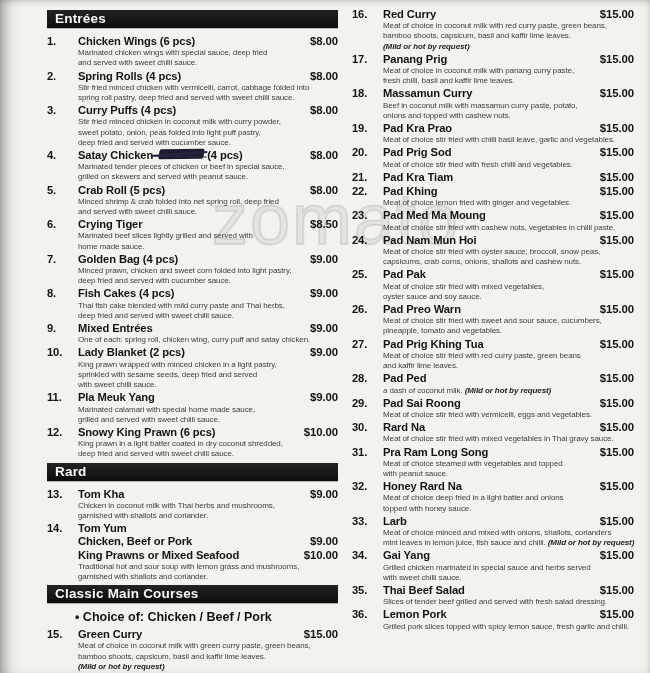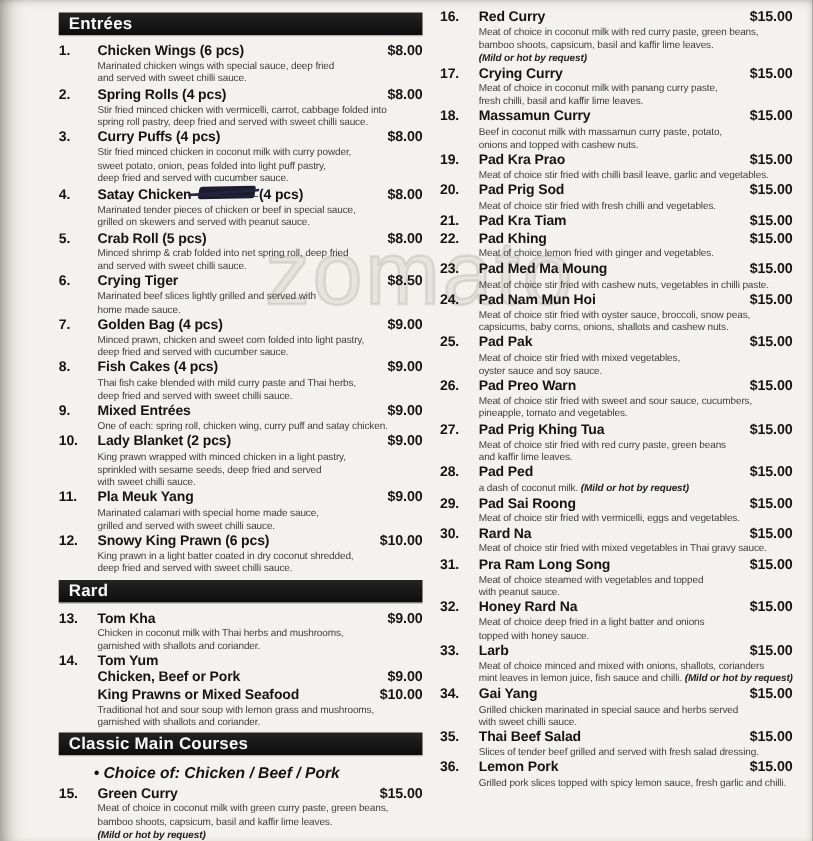--- a/index.html
+++ b/index.html
@@ -46,21 +46,21 @@
 
   .subline{display:flex;align-items:baseline;font-weight:bold;
     font-size:11.2px;line-height:13.2px;color:#141414;margin-left:31px;letter-spacing:-.1px;}
 
   .desc{margin-left:31px;font-size:8px;line-height:10.2px;color:#3e3e3e;
     letter-spacing:-.1px;white-space:nowrap;}
   .note-line{margin-left:31px;font-size:8px;line-height:10.2px;color:#222;
     font-weight:bold;font-style:italic;letter-spacing:-.1px;white-space:nowrap;}
   .note-inline{font-weight:bold;font-style:italic;color:#222;}
 
-  .choice-line{margin:5px 0 4px 28px;font-weight:bold;font-style:italic;
+  .choice-line{margin:5px 0 4px 28px;font-weight:bold;
     font-size:12.5px;line-height:14px;color:#141414;}
 
   .redaction{
     position:relative;display:inline-block;
     width:45px;height:10px;background:#1b1d2e;border-radius:2px;
     transform:skewX(-10deg) rotate(-1deg);
     vertical-align:-1px;margin:0 3px 0 6px;
   }
   .redaction::before{
     content:"";position:absolute;left:-8px;top:4px;width:56px;height:1.6px;
@@ -253,21 +253,21 @@
           <span class="spacer"></span>
           <span class="price">$15.00</span>
         </div>
         <div class="desc"><span>Meat of choice in coconut milk with red curry paste, green beans,</span></div>
         <div class="desc"><span>bamboo shoots, capsicum, basil and kaffir lime leaves.</span></div>
         <div class="note-line">(Mild or hot by request)</div>
       </div>
       <div class="item">
         <div class="item-head">
           <span class="num">17.</span>
-          <span class="name">Crying Curry</span>
+          <span class="name">Panang Prig</span>
           <span class="spacer"></span>
           <span class="price">$15.00</span>
         </div>
         <div class="desc"><span>Meat of choice in coconut milk with panang curry paste,</span></div>
         <div class="desc"><span>fresh chilli, basil and kaffir lime leaves.</span></div>
       </div>
       <div class="item">
         <div class="item-head">
           <span class="num">18.</span>
           <span class="name">Massamun Curry</span>
@@ -322,21 +322,21 @@
         <div class="desc"><span>Meat of choice stir fried with cashew nuts, vegetables in chilli paste.</span></div>
       </div>
       <div class="item">
         <div class="item-head">
           <span class="num">24.</span>
           <span class="name">Pad Nam Mun Hoi</span>
           <span class="spacer"></span>
           <span class="price">$15.00</span>
         </div>
         <div class="desc"><span>Meat of choice stir fried with oyster sauce, broccoli, snow peas,</span></div>
-        <div class="desc"><span>capsicums, baby corns, onions, shallots and cashew nuts.</span></div>
+        <div class="desc"><span>capsicums, crab corns, onions, shallots and cashew nuts.</span></div>
       </div>
       <div class="item">
         <div class="item-head">
           <span class="num">25.</span>
           <span class="name">Pad Pak</span>
           <span class="spacer"></span>
           <span class="price">$15.00</span>
         </div>
         <div class="desc"><span>Meat of choice stir fried with mixed vegetables,</span></div>
         <div class="desc"><span>oyster sauce and soy sauce.</span></div>

